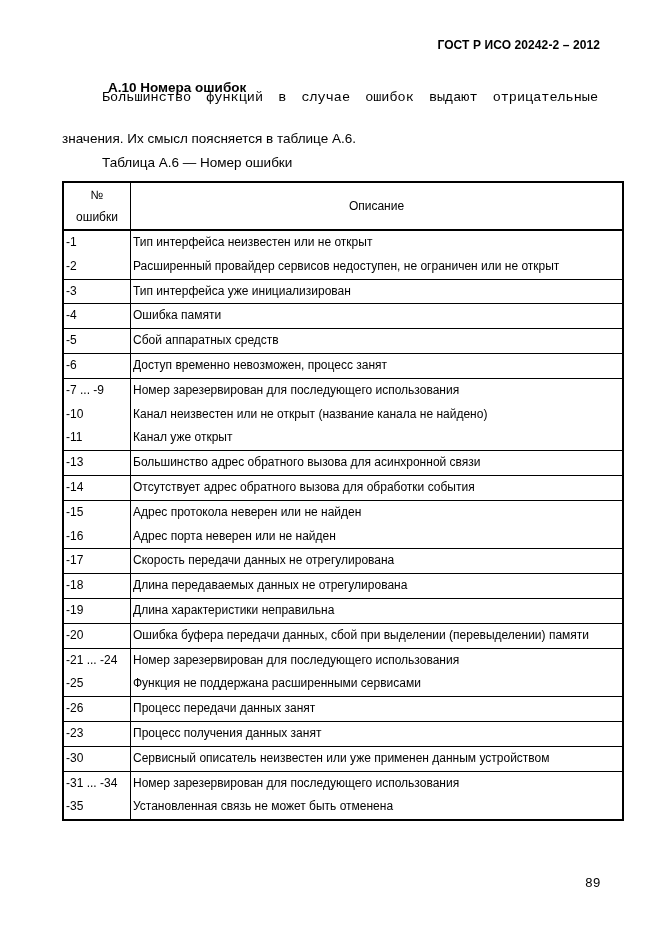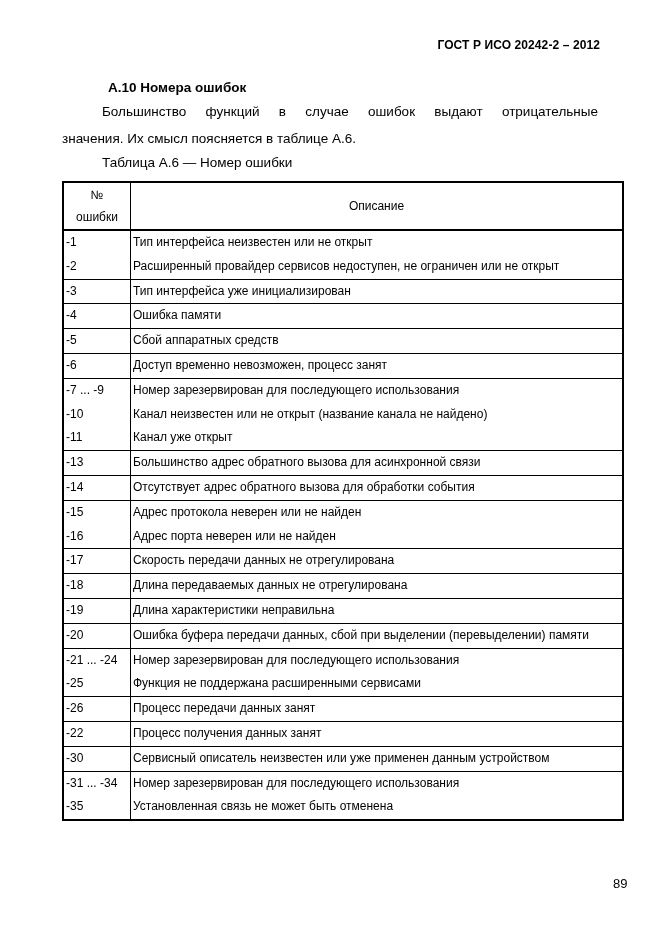--- a/index.html
+++ b/index.html
@@ -12,21 +12,21 @@
       font-size: 12px; font-weight: bold; letter-spacing: 0.1px;
     }
     .section-title {
       position: absolute; top: 80px; left: 108px;
       font-size: 13.5px; font-weight: bold;
     }
     .para {
       position: absolute; left: 62px; width: 536px;
       font-size: 13.5px; line-height: 24px;
     }
-    .para.l1 { top: 100px; text-indent: 40px; text-align: justify; text-align-last: justify; }
+    .para.l1 { top: 86px; text-indent: 40px; text-align: justify; text-align-last: justify; font-family: Liberation Mono, monospace; }
     .para.l2 { top: 127px; }
     .caption {
       position: absolute; top: 155px; left: 102px; font-size: 13.5px;
     }
     table.err {
       position: absolute; top: 181px; left: 62px; width: 562px;
       border-collapse: collapse; font-size: 12px;
       border: 2px solid #000;
     }
     table.err th {
@@ -40,21 +40,21 @@
       padding: 0 2px; vertical-align: top;
       border-top: 1px solid #000;
     }
     table.err td.num { width: 62px; border-right: 1.5px solid #000; }
     table.err td.desc { text-align: justify; }
     .line { display: block; height: 23.8px; line-height: 23.8px; white-space: nowrap; }
     .wrap { display: block; line-height: 23.8px; text-align: justify; }
     td.num.center { vertical-align: middle; }
     .page-num {
       position: absolute; top: 876px; left: 585px;
-      font-family: Liberation Sans, sans-serif; font-size: 13px; margin-left: 28px;
+      font-family: Liberation Mono, monospace; font-size: 13px;
     }
   </style>
 </head>
 <body>
 
 <div class="header-std">ГОСТ Р ИСО 20242-2 – 2012</div>
 <div class="section-title">А.10  Номера ошибок</div>
 <div class="para l1">Большинство функций в случае ошибок выдают отрицательные</div>
 <div class="para l2">значения. Их смысл поясняется в таблице А.6.</div>
 <div class="caption">Таблица А.6 — Номер ошибки</div>
@@ -195,21 +195,21 @@
       <tr>
         <td class="num">
           <span class="line">-26</span>
         </td>
         <td class="desc">
           <span class="line">Процесс передачи данных занят</span>
         </td>
       </tr>
       <tr>
         <td class="num">
-          <span class="line">-22</span>
+          <span class="line">-23</span>
         </td>
         <td class="desc">
           <span class="line">Процесс получения данных занят</span>
         </td>
       </tr>
       <tr>
         <td class="num">
           <span class="line">-30</span>
         </td>
         <td class="desc">

